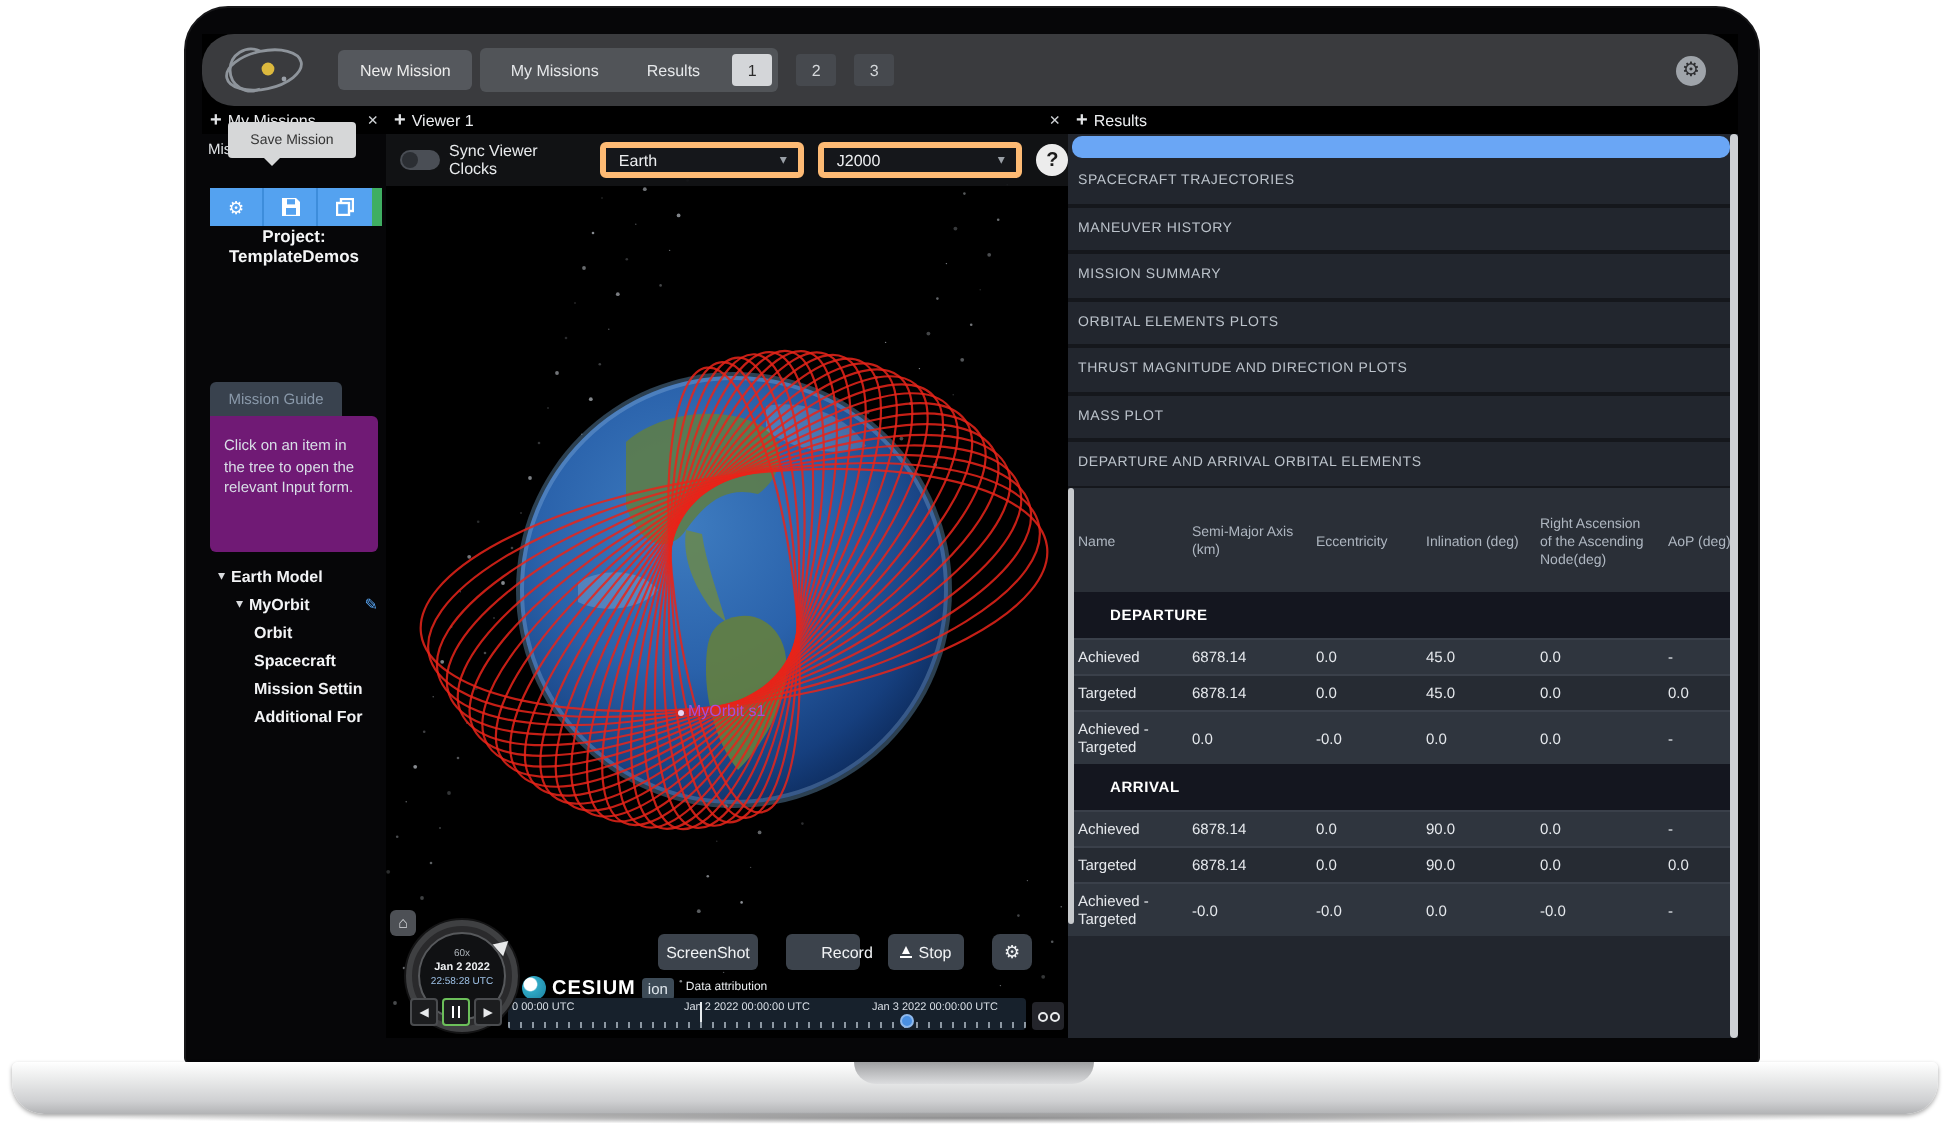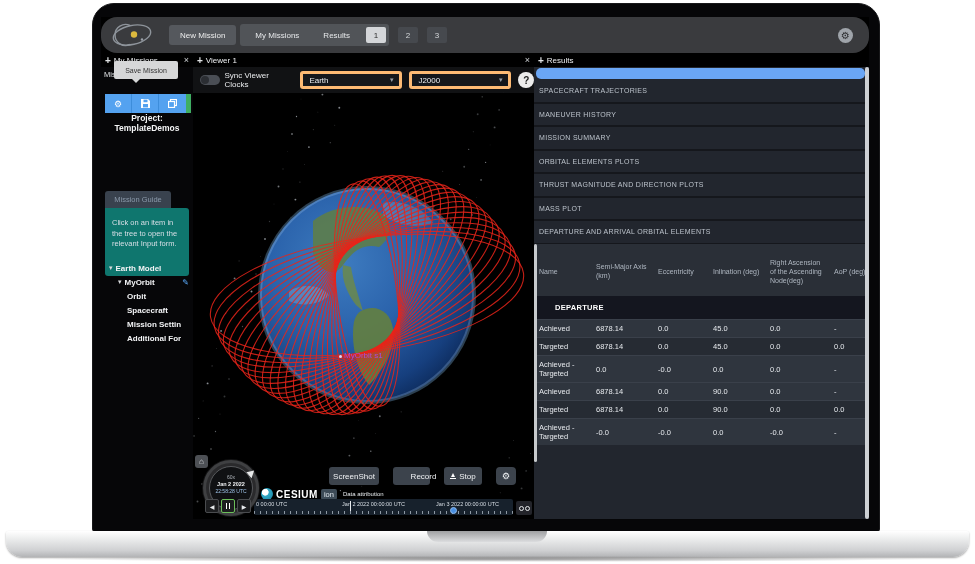--- a/index.html
+++ b/index.html
@@ -50,23 +50,23 @@
   .sb-btn { width:27px; height:19px; background:#54a2f0; border:none; color:#fff; font-size:9px;
             display:flex; align-items:center; justify-content:center; border-right:1px solid #3d8ddb; }
   .sb-green { width:5px; height:19px; background:#3fae62; }
   .sb-project { position:absolute; left:0; top:60px; width:92px; text-align:center; color:#f4f5f6;
                 font-size:8.5px; font-weight:700; line-height:10px; }
   .sb-mission { position:absolute; left:3px; top:88px; width:86px; text-align:center; color:#f4f5f6;
                 font-size:8.5px; font-weight:700; line-height:10px; }
   .guide-tab { position:absolute; left:4px; top:138px; width:66px; height:17px; background:#39424e;
                color:#8a99aa; font-size:7.5px; display:flex; align-items:center; justify-content:center;
                border-radius:3px 3px 0 0; }
-  .guide-panel { position:absolute; left:4px; top:155px; width:84px; height:68px; background:#0f766e;
+  .guide-panel { position:absolute; left:4px; top:155px; width:84px; height:68px; background:#701a75;
                  border-radius:0 3px 3px 3px; color:#d9dfe7; font-size:7.5px; line-height:10.5px; padding:10px 7px; }
-  .tree { position:absolute; left:0; top:208px; width:92px; }
+  .tree { position:absolute; left:0; top:228px; width:92px; }
   .tree-item { position:relative; height:14px; display:flex; align-items:center; color:#f2f3f5;
                font-size:8px; font-weight:700; white-space:nowrap; overflow:hidden; }
   .tree-caret { margin-right:3px; font-size:7px; color:#d8dadd; }
   .tree-edit { position:absolute; right:4px; color:#58a6f5; font-size:8px; font-weight:400; }
 
   
   .viewer { position:absolute; left:92px; top:36px; width:341px; height:466px; background:#000; overflow:hidden; }
   .space-svg { position:absolute; left:0; top:0; width:341px; height:466px; }
   .vtoolbar { position:absolute; left:0; top:14px; right:0; height:26px; background:rgba(18,19,22,.92);
               display:flex; align-items:center; z-index:3; }
@@ -532,20 +532,23 @@
                 <div class="td">0.0</div>
               </div>
               <div class="trow alt">
                 <div class="td">Achieved - Targeted</div>
                 <div class="td">0.0</div>
                 <div class="td">-0.0</div>
                 <div class="td">0.0</div>
                 <div class="td">0.0</div>
                 <div class="td">-</div>
               </div>
+              <div class="trow section">
+                <div class="td">ARRIVAL</div>
+              </div>
               <div class="trow alt">
                 <div class="td">Achieved</div>
                 <div class="td">6878.14</div>
                 <div class="td">0.0</div>
                 <div class="td">90.0</div>
                 <div class="td">0.0</div>
                 <div class="td">-</div>
               </div>
               <div class="trow alt2">
                 <div class="td">Targeted</div>

